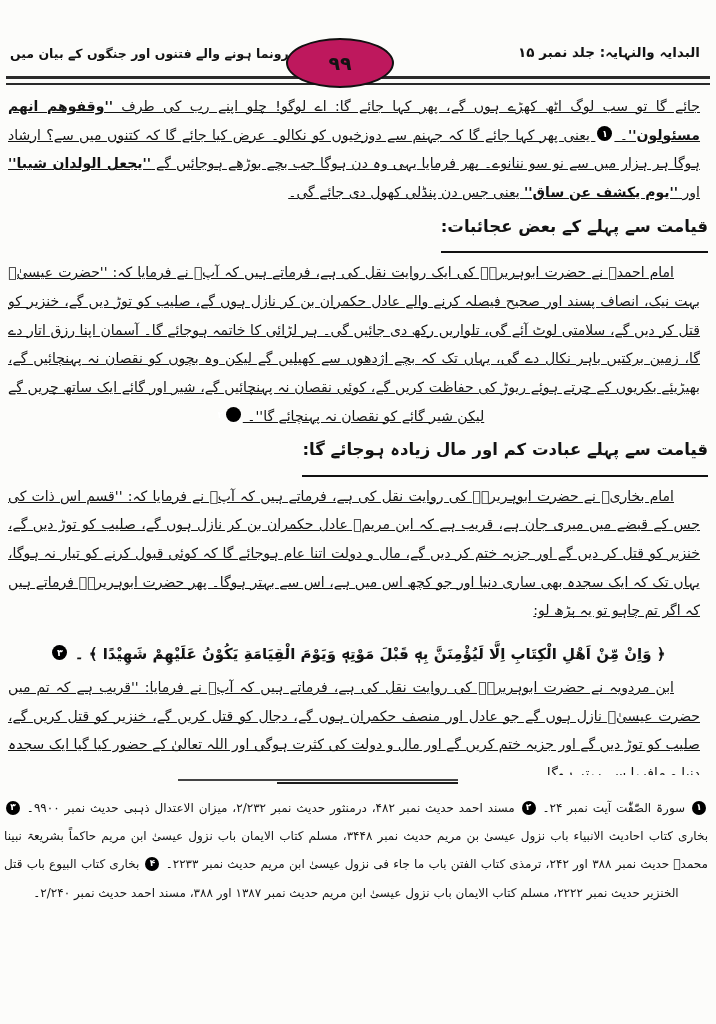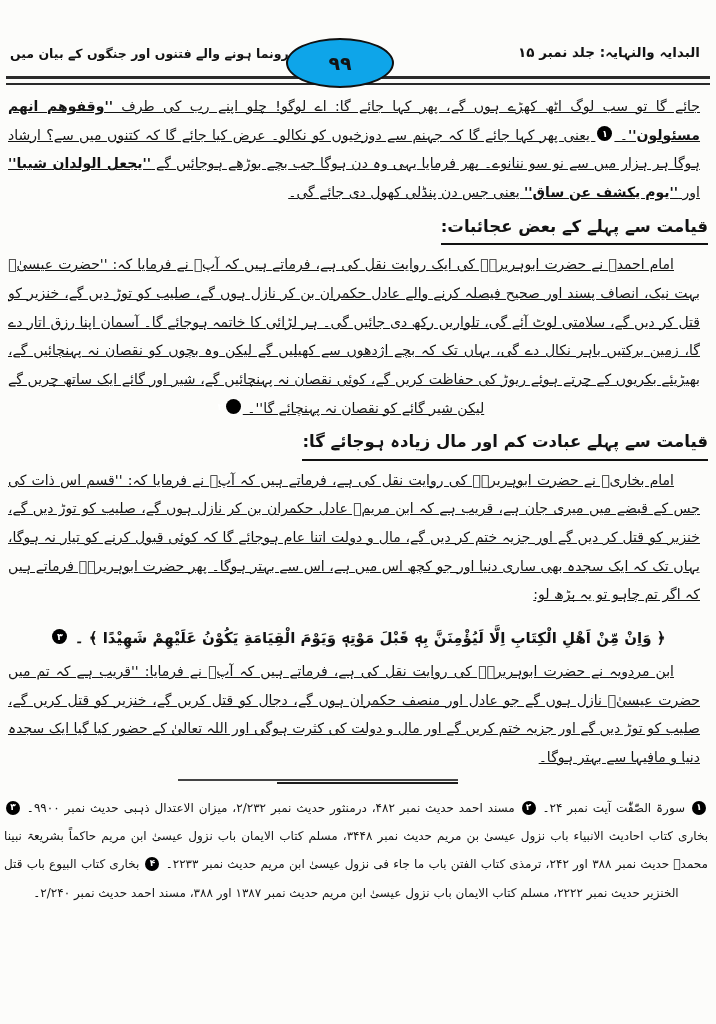--- a/index.html
+++ b/index.html
@@ -22,40 +22,40 @@
   .hdr-chapter{
     position:absolute;top:46px;left:10px;
     font-size:12.5px;font-weight:bold;white-space:nowrap;
   }
   .hdr-rule{
     position:absolute;top:76px;left:6px;right:6px;height:4px;
     border-top:3px solid #2a2a2a;border-bottom:2px solid #2a2a2a;
   }
   .page-oval{
     position:absolute;top:38px;left:286px;width:104px;height:46px;
-    background:#0ea5e9;border:2.5px solid #111;border-radius:50%;
+    background:#be185d;border:2.5px solid #111;border-radius:50%;
     display:flex;align-items:center;justify-content:center;
     font-size:19px;font-weight:bold;z-index:2;
   }
   
   .body-text{
     position:absolute;top:92px;left:8px;right:8px;height:683px;
     overflow:hidden;
     font-size:14px;line-height:2.05;
     text-align:justify;
   }
   p.para{margin:0 8px 3px 0;text-decoration:underline;}
   p.indent{text-indent:26px;}
   p.center-last{text-align-last:center;}
   .heading{
     margin:7px 0 5px 0;font-size:16.5px;font-weight:bold;
     text-align:right;line-height:1.6;
   }
   .heading .hl{
-    display:inline-block;border-bottom:2px solid #111;padding-bottom:3px;
+    display:inline-block;border-bottom:2px solid #111;padding-bottom:11px;
   }
   .verse{
     margin:14px 0 4px 0;text-align:center;font-weight:bold;
     font-size:15px;line-height:2;
   }
   .trans{padding:0 14px;}
   .seg-b{font-weight:bold;}
   .seg-f{
     display:inline-flex;align-items:center;justify-content:center;
     width:15px;height:15px;border-radius:50%;

